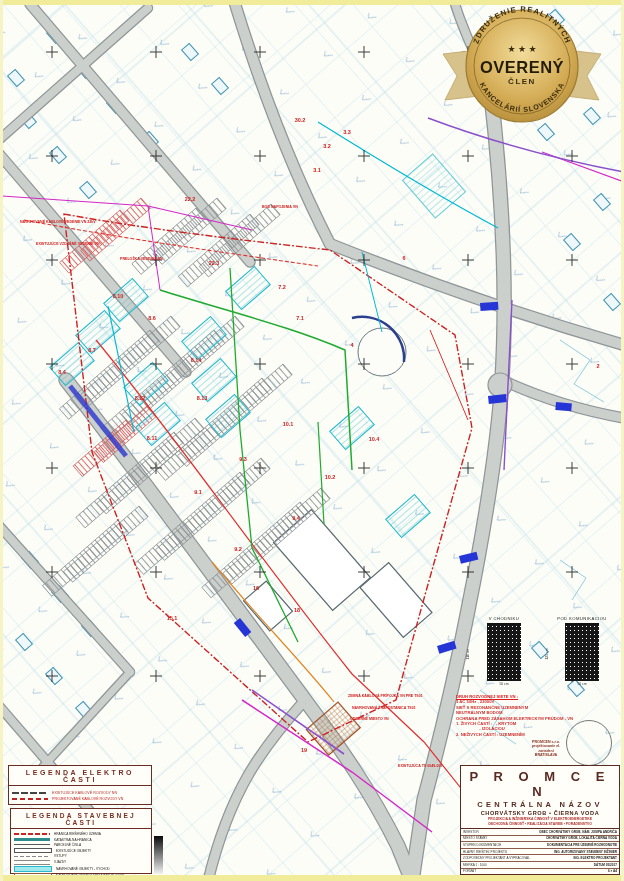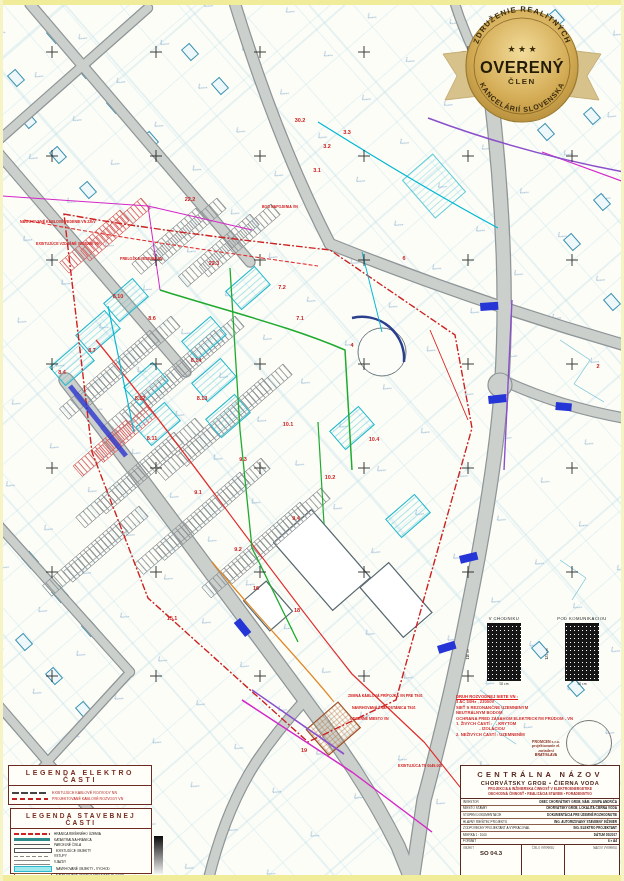--- a/index.html
+++ b/index.html
@@ -521,20 +521,21 @@
           <span class="ltext">NAVRHOVANÉ CESTY A SPEVNENÉ PLOCHY</span>
         </div>
         <div class="lrow">
           <span class="sw sw-park"></span>
         </div>
       </div>
   </div>
 
   <div id="title-block">
     <div id="tb-project">
+      <div id="tb-company">P R O M C E N</div>
       <div id="tb-zone">CENTRÁLNA NÁZOV</div>
       <div id="tb-place">CHORVÁTSKY GROB • ČIERNA VODA</div>
       <div class="tb-red">PROJEKCIA A INŽINIERSKA ČINNOSŤ V ELEKTROENERGETIKE</div>
       <div class="tb-red">OBCHODNÁ ČINNOSŤ • REALIZÁCIA STAVIEB • PORADENSTVO</div>
     </div>
     <div id="tb-rows">
         <div class="trow">
           <span class="tl">INVESTOR</span>
           <span class="tv">OBEC CHORVÁTSKY GROB, NÁM. JOSIPA ANDRIČA</span>
         </div>

